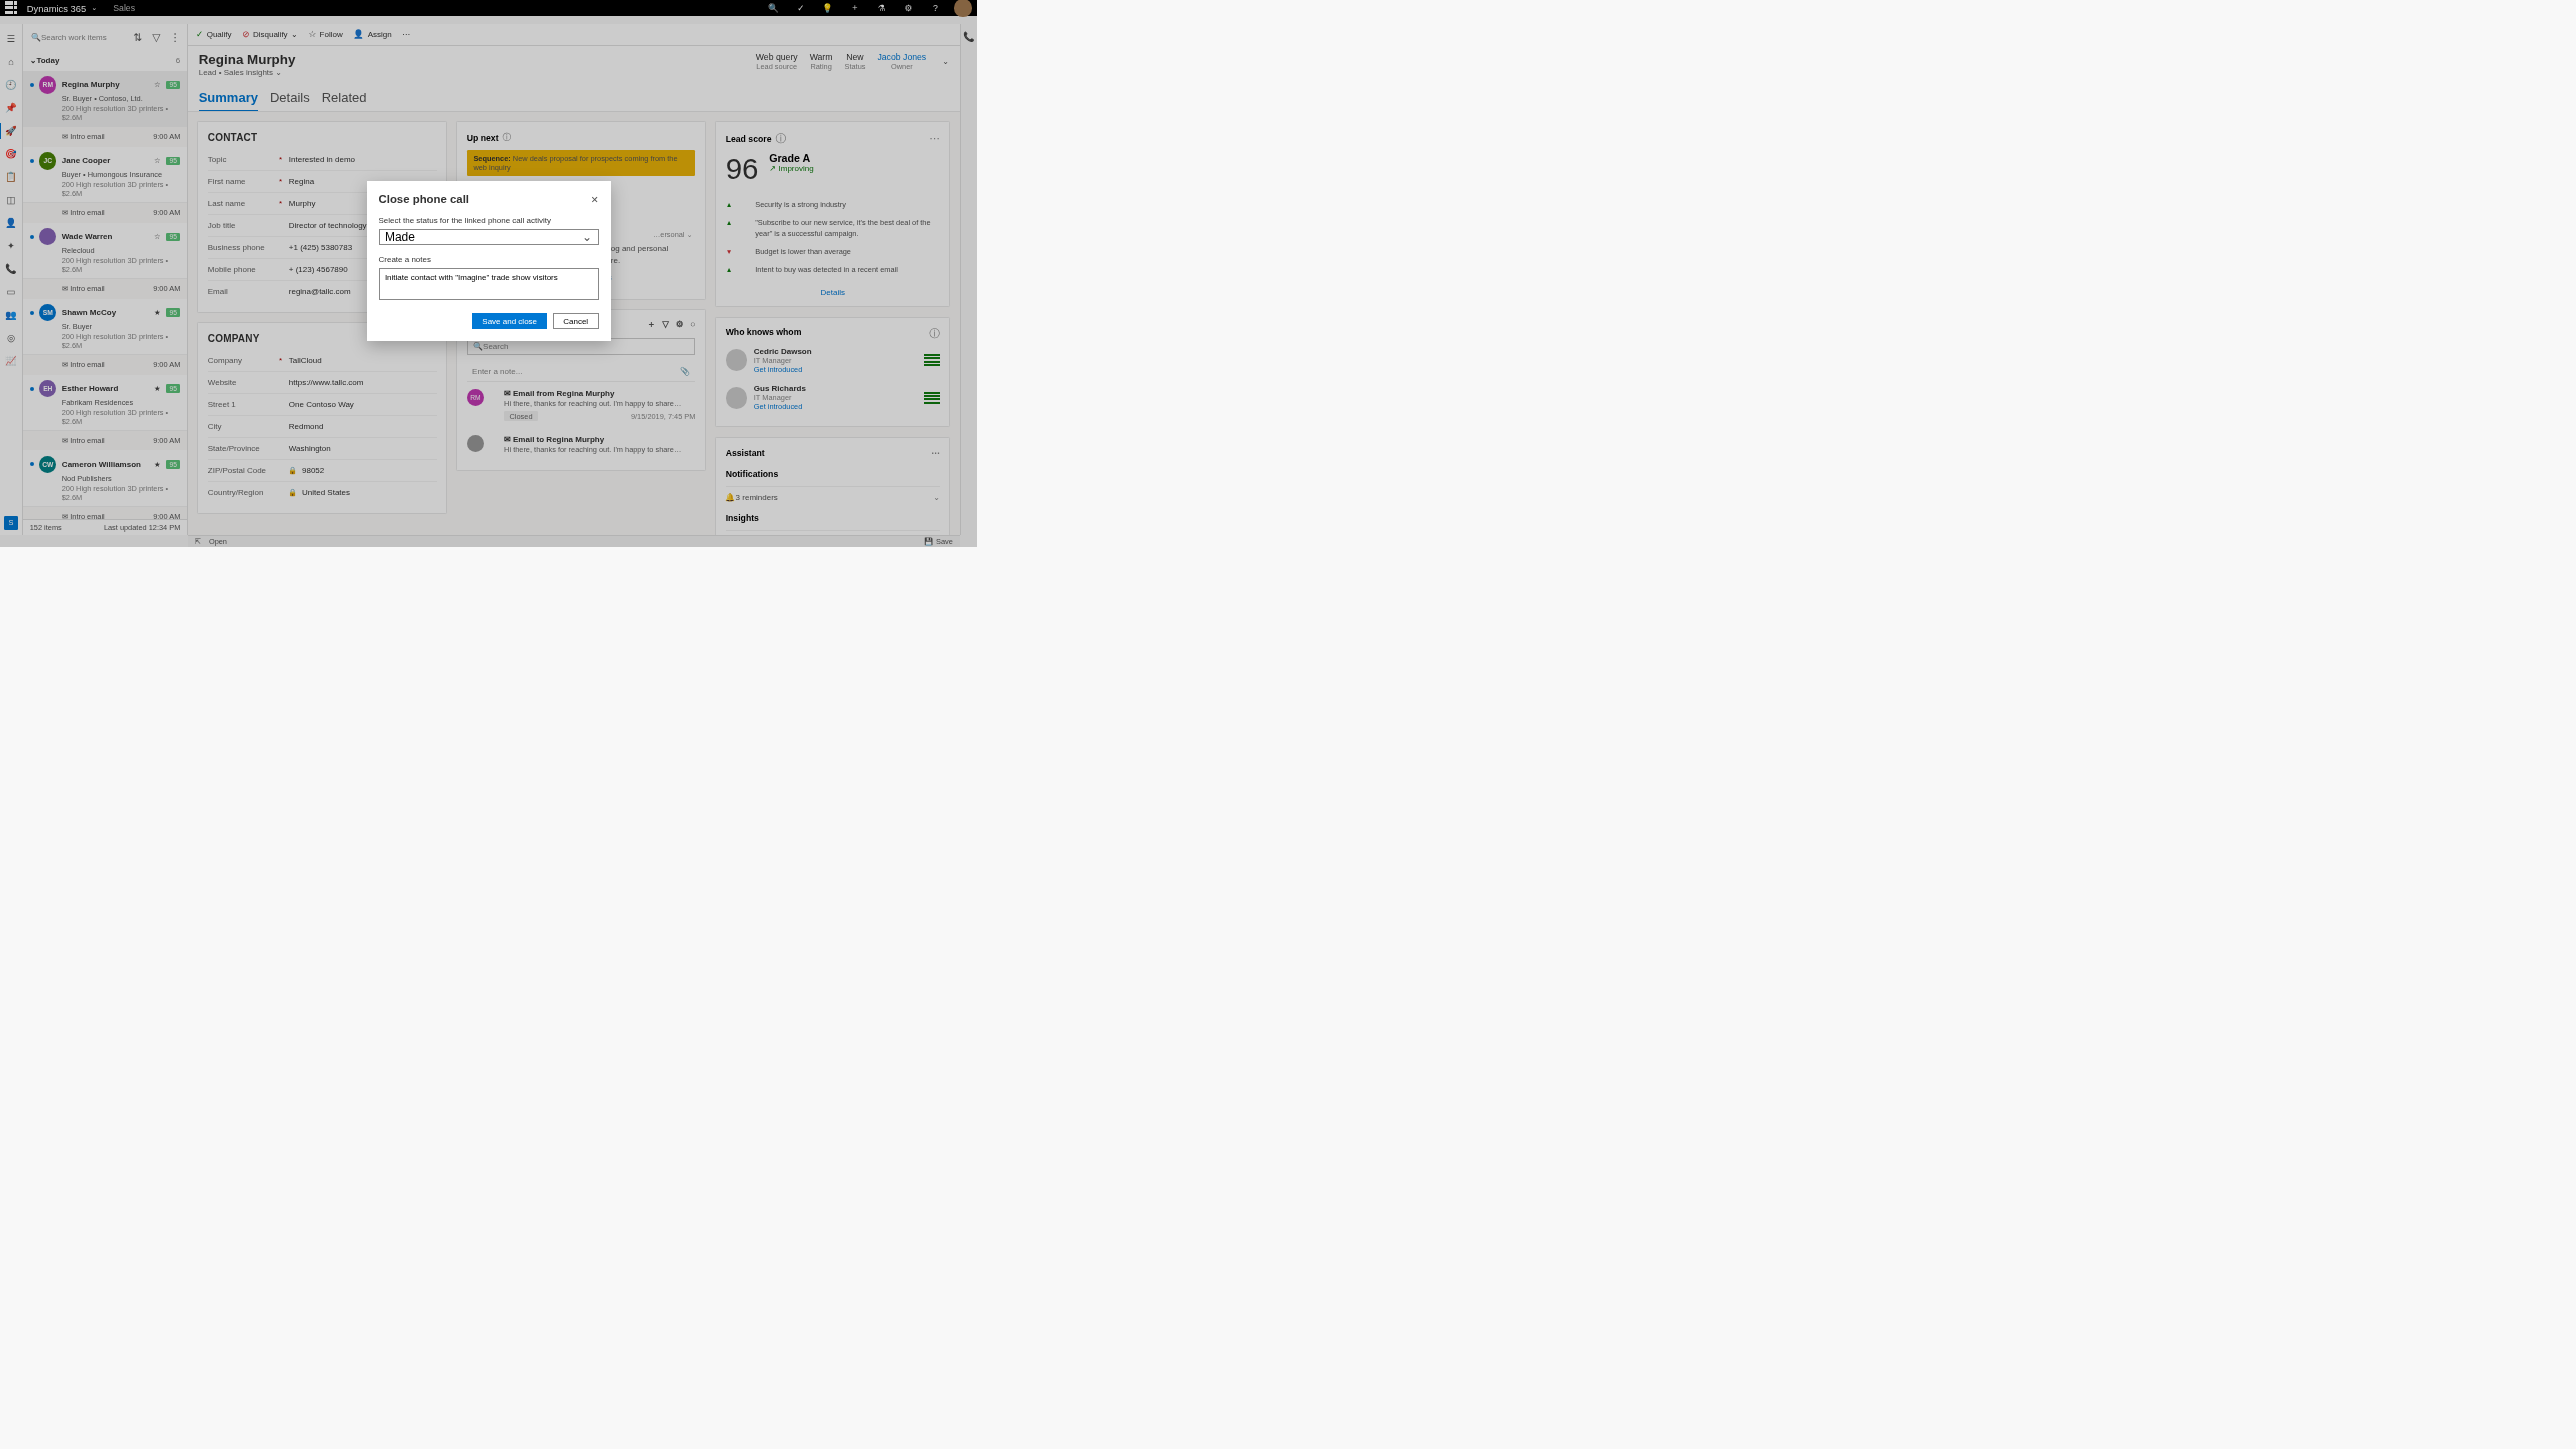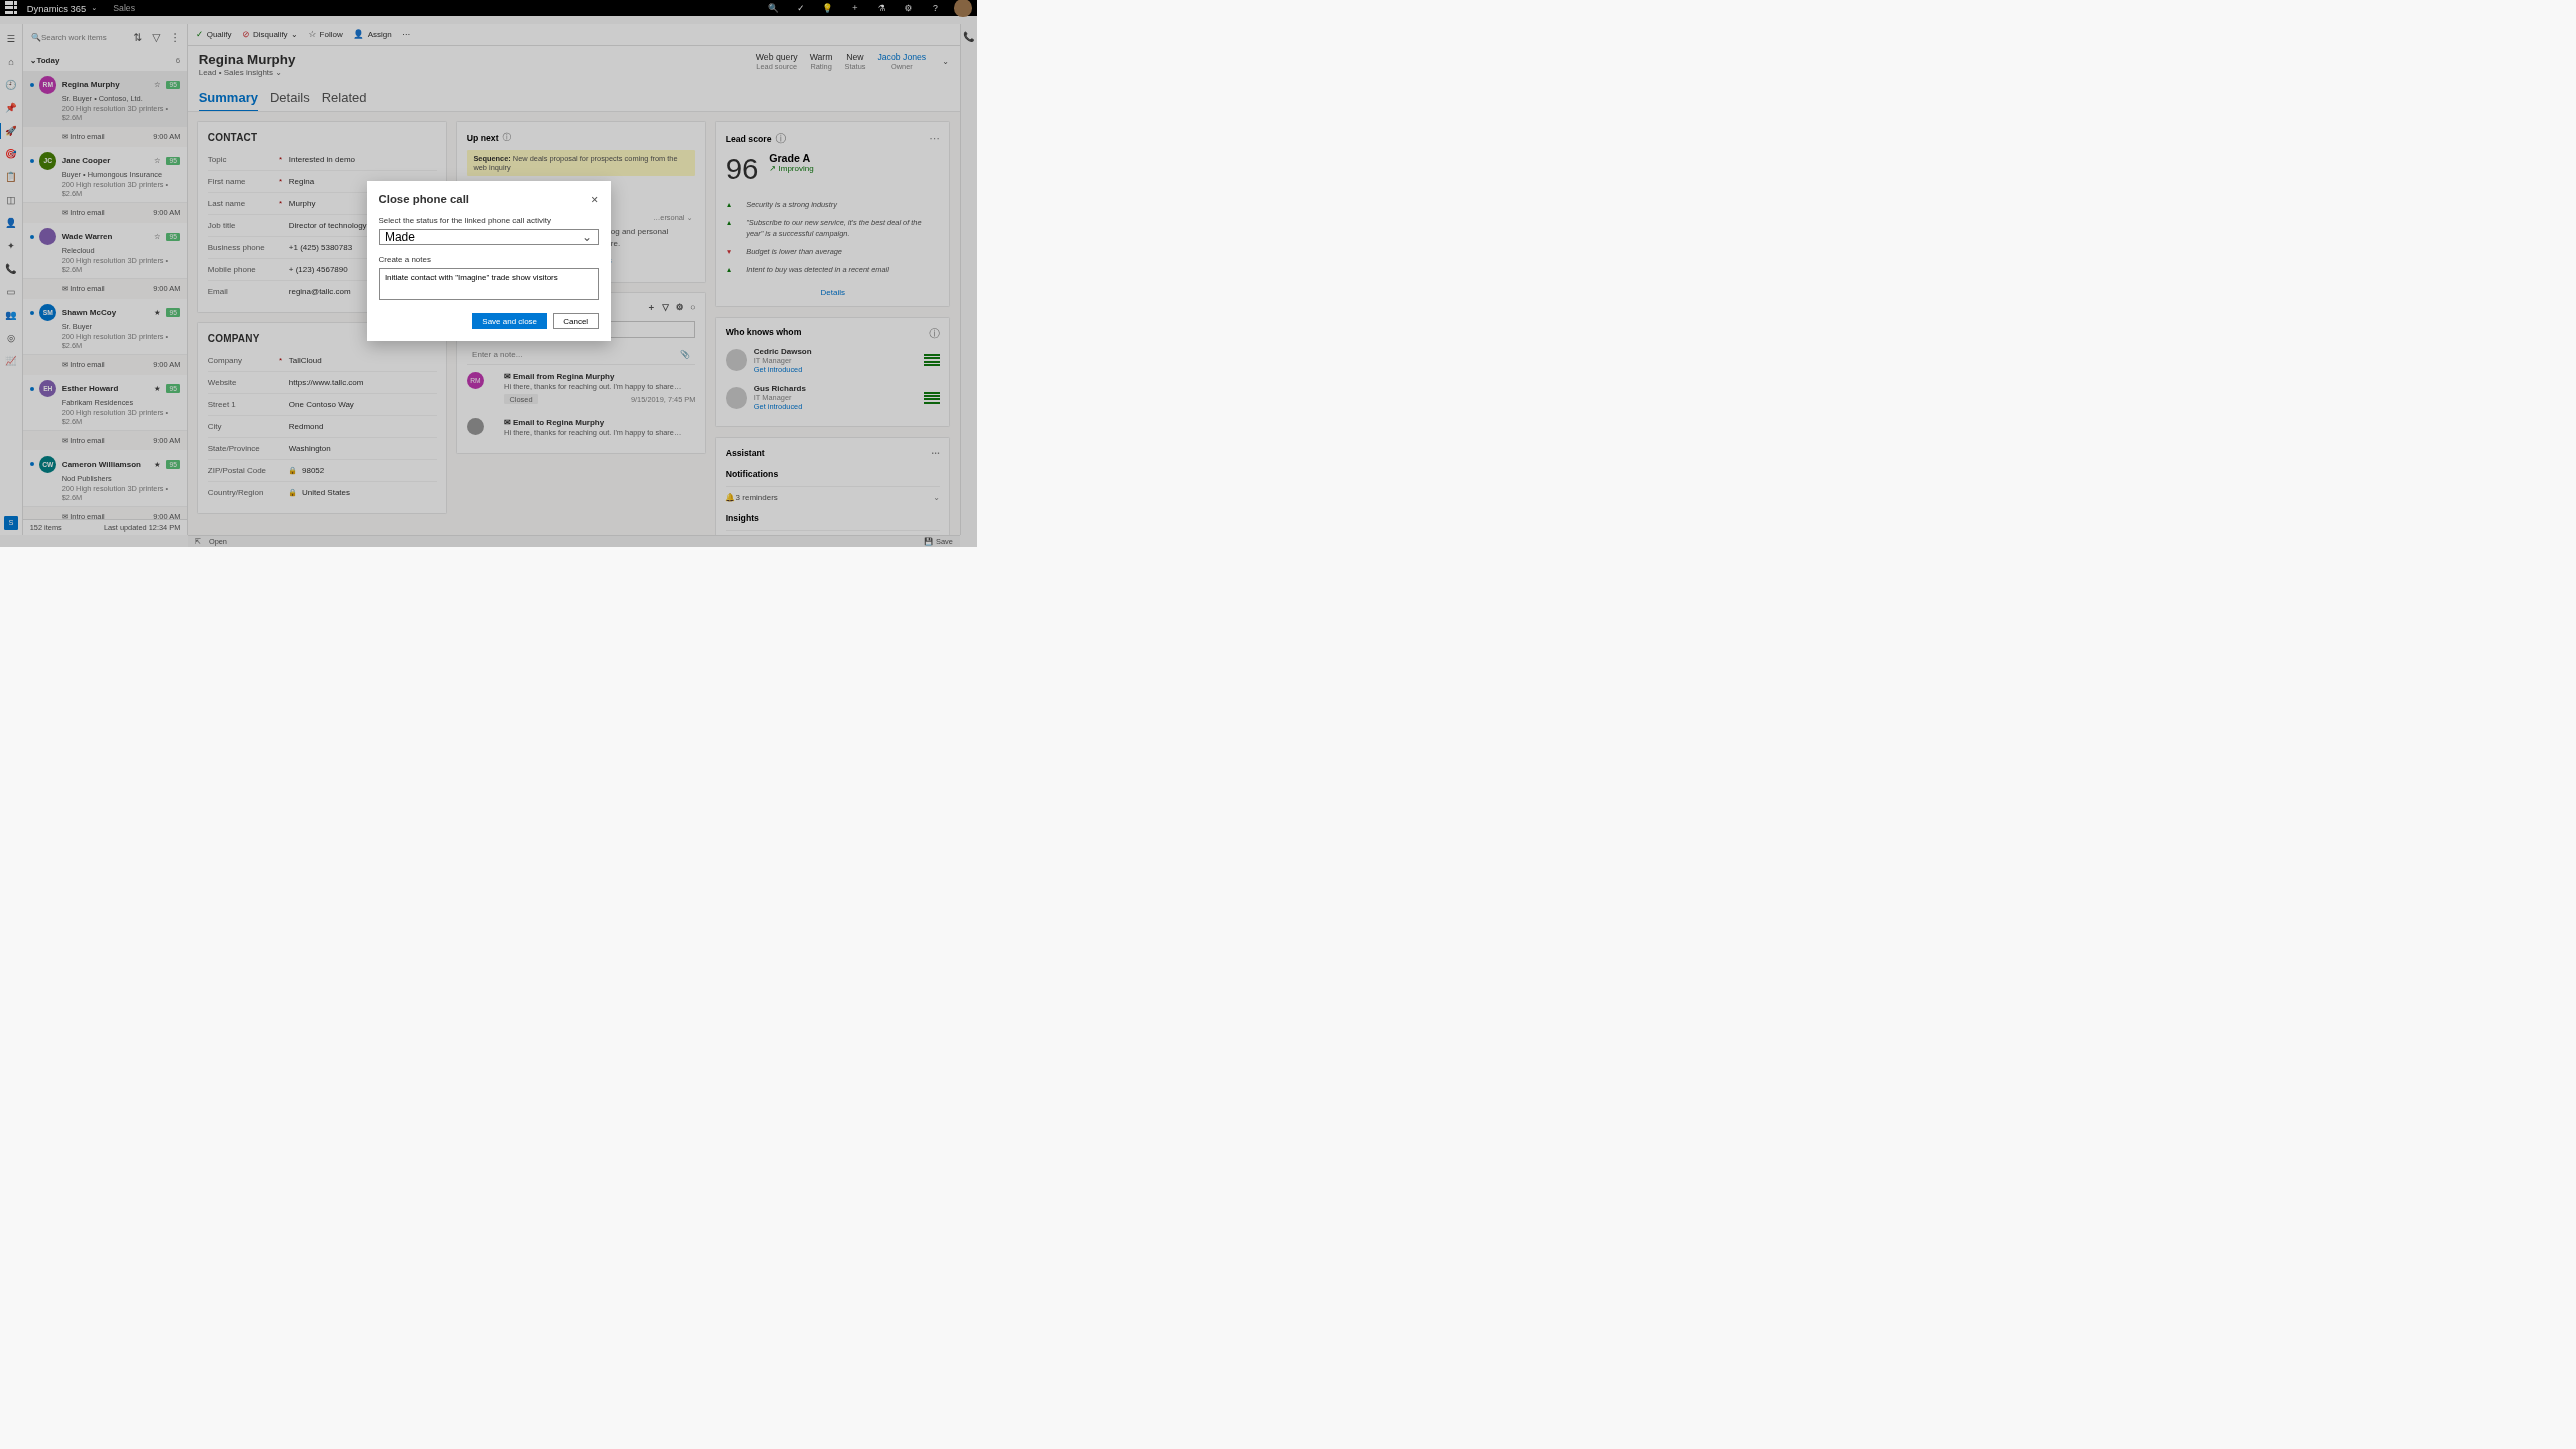--- a/index.html
+++ b/index.html
@@ -72,34 +72,34 @@
 .card { background: #fff; border: 0.7px solid #e8e8e8; border-radius: 1.3px; padding: 9.4px; }
 .card .card-title { font-size: 10px; font-weight: 700; color: #333; margin-bottom: 6.7px; text-transform: uppercase; letter-spacing: 0.2px; }
 .field-row { display: flex; align-items: center; padding: 6px 0; border-bottom: 0.7px solid #f3f3f3; font-size: 8px; }
 .field-row:last-child { border-bottom: 0; }
 .field-row .flabel { width: 81px; color: #666; position: relative; }
 .field-row .req { color: #a80000; position: absolute; right: 6.7px; }
 .field-row .fval { flex: 1; color: #333; }
 .field-row .lock { color: #888; margin-right: 4px; font-size: 7.4px; }
 
 .upnext-hdr { display: flex; align-items: center; gap: 4px; font-size: 8.7px; font-weight: 600; margin-bottom: 6.7px; }
-.seq-bar { background: #fef9c3; padding: 4px 6.7px; font-size: 7.4px; color: #555; border-radius: 1.3px; margin-bottom: 8px; }
+.seq-bar { background: #eab308; padding: 4px 6.7px; font-size: 7.4px; color: #555; border-radius: 1.3px; margin-bottom: 25px; }
 .seq-bar b { color: #333; }
 .upnext-body { padding: 0 2.7px; }
 .upnext-action { display: flex; align-items: center; gap: 5.4px; font-size: 8.7px; font-weight: 600; margin-bottom: 2.7px; }
 .upnext-meta { font-size: 7.4px; color: #888; margin-bottom: 6.7px; }
 .upnext-desc { font-size: 8px; color: #555; line-height: 1.5; margin-top: 4px; }
 .prev-steps { text-align: center; padding: 6.7px; font-size: 8px; color: #0078d4; cursor: pointer; }
 
 .lead-score-card { display: flex; gap: 10.7px; }
 .lead-score-card .big { font-size: 29.5px; font-weight: 300; color: #333; }
 .lead-score-card .grade { font-size: 10.7px; font-weight: 600; }
 .lead-score-card .trend { font-size: 8px; color: #107c10; display: flex; align-items: center; gap: 2.7px; }
 .reasons { margin-top: 9.4px; font-size: 7.4px; color: #555; }
-.reasons .r { display: flex; gap: 14px; padding: 4px 0; line-height: 1.4; font-style: italic; }
+.reasons .r { display: flex; gap: 23px; padding: 4px 0; line-height: 1.4; }
 .reasons .r .tri { font-size: 6.7px; }
 .reasons .r .tri.up { color: #107c10; }
 .reasons .r .tri.down { color: #d13438; }
 .details-link { text-align: center; padding-top: 5.4px; }
 .details-link a { color: #0078d4; font-size: 8px; text-decoration: none; cursor: pointer; }
 
 .who-row { display: flex; align-items: center; gap: 6.7px; padding: 5.4px 0; }
 .who-row .ava { width: 21.5px; height: 21.5px; border-radius: 50%; background: #ccc; }
 .who-row .info { flex: 1; font-size: 8px; }
 .who-row .info .nm { font-weight: 600; color: #333; }

